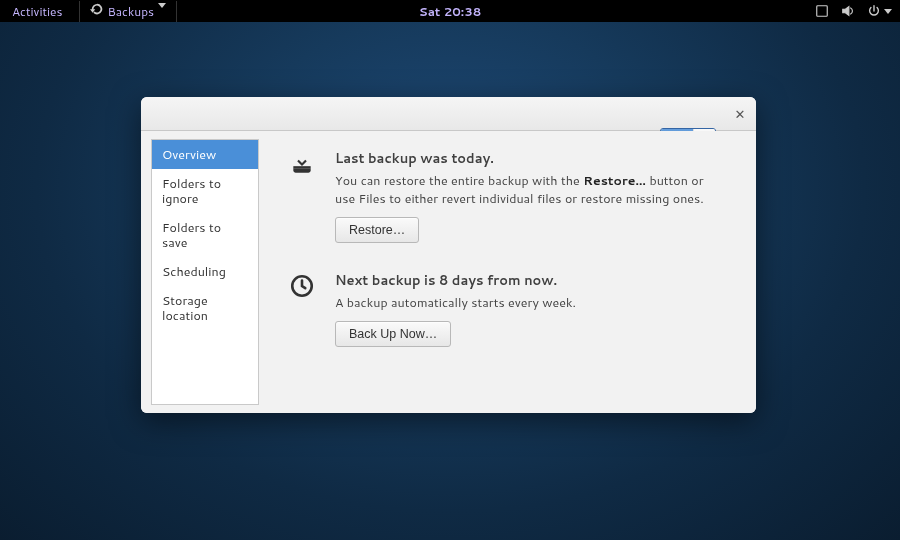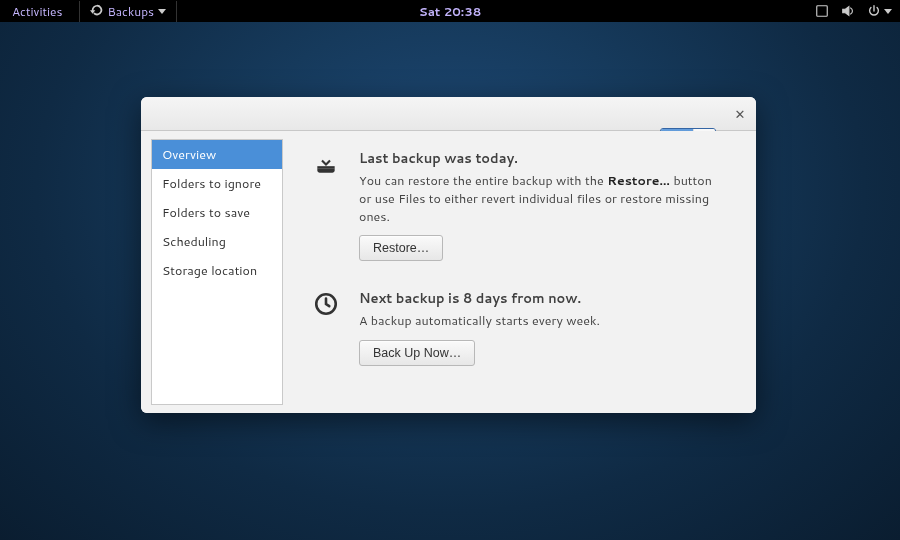--- a/index.html
+++ b/index.html
@@ -17,21 +17,21 @@
       background: #000;
       color: #c4b5fd;
       display: flex;
       align-items: center;
       font-size: 12px;
       padding: 0 8px;
       position: relative;
     }
     .topbar .activities { cursor: pointer; padding: 2px 4px; }
     .topbar .appmenu {
-      display: flex; align-items: center; gap: 4px;
+      display: flex; gap: 4px;
       margin-left: 12px; cursor: pointer;
       border-left: 1px solid #333; border-right: 1px solid #333;
       padding: 2px 10px;
     }
     .topbar .appmenu svg { fill: #ccc; }
     .topbar .clock {
       position: absolute; left: 50%; transform: translateX(-50%);
       font-weight: 600;
     }
     .topbar .tray {
@@ -91,21 +91,21 @@
       display: flex; align-items: center; justify-content: center;
       color: #555; cursor: pointer; font-size: 13px;
       margin-left: 6px;
     }
     .body {
       flex: 1; display: flex;
       background: #f2f2f2;
       padding: 8px 8px 8px 10px;
     }
     .sidebar {
-      width: 132px;
+      width: 108px;
       background: #fff;
       border: 1px solid #c9c9c9;
       display: flex; flex-direction: column;
     }
     .sidebar .item {
       padding: 7px 10px;
       font-size: 12.5px;
       color: #333;
       cursor: pointer;
       line-height: 1.2;

